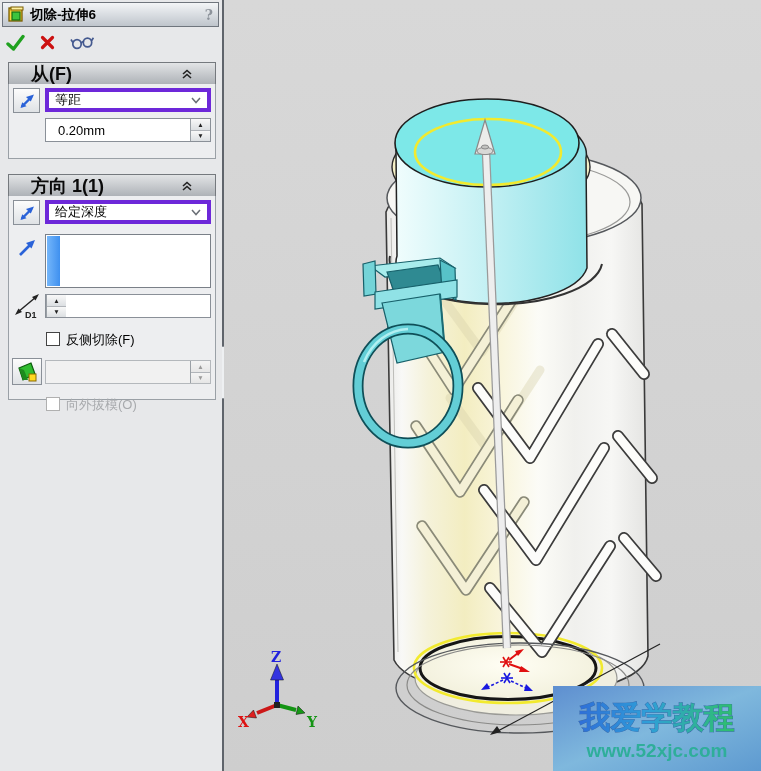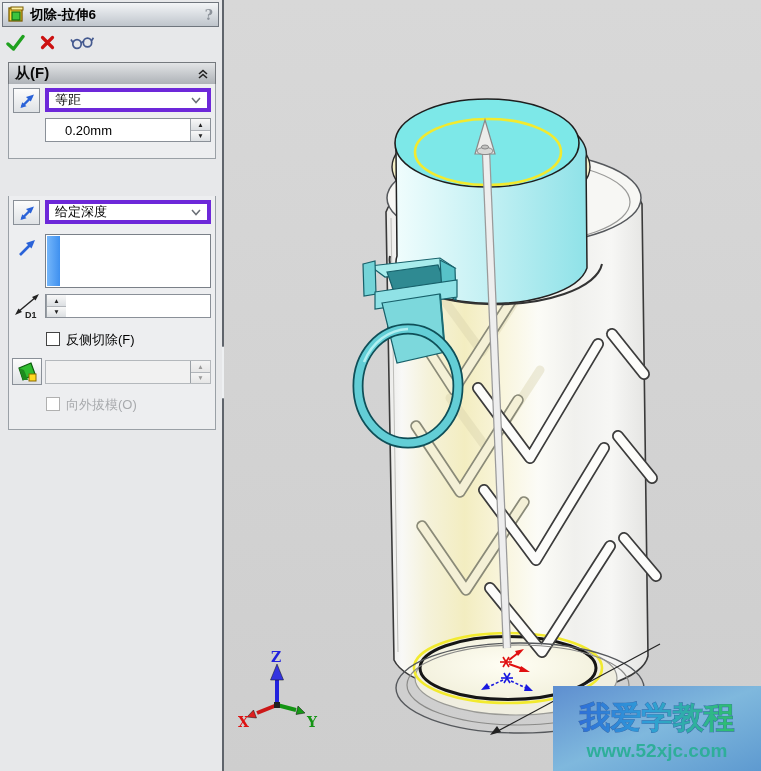--- a/index.html
+++ b/index.html
@@ -10,33 +10,33 @@
          background:#e7e8ea;border-right:2px solid #5f646b;box-sizing:border-box;}
   .titlebar{position:absolute;left:2px;top:2px;width:217px;height:25px;box-sizing:border-box;
             border:1px solid #6f757d;background:linear-gradient(#f3f5f7,#bfc5cc);
             display:flex;align-items:center;padding:0 5px;gap:5px;}
   .titlebar .t{font-size:13.5px;font-weight:bold;color:#000;}
   .help{margin-left:auto;color:#8d939b;font-weight:bold;font-family:"DejaVu Serif",serif;font-size:14px;}
   .toolbar{position:absolute;left:6px;top:30px;height:24px;display:flex;align-items:center;gap:15px;}
   .tbtn{display:flex;align-items:center;justify-content:center;cursor:pointer;}
   .sec-h{position:absolute;left:8px;width:208px;height:23px;box-sizing:border-box;
          background:linear-gradient(#e2e4e6,#aeb2b7);border:1px solid #75797e;
-         display:flex;align-items:center;padding:0 6px;gap:6px;
-         font-size:15px;font-weight:bold;color:#0a0a0a;}
+         display:flex;align-items:center;padding:0 22px;gap:6px;
+         font-size:18px;font-weight:bold;color:#0a0a0a;}
   .sec-h .chev{margin-left:auto;}
   .sec-b{position:absolute;left:8px;width:208px;box-sizing:border-box;
          background:#edeef0;border:1px solid #9aa0a6;border-top:none;}
   .sbtn{position:absolute;width:27px;height:25px;box-sizing:border-box;border:1px solid #8a9098;
         background:linear-gradient(#fcfcfc,#dfe2e5);display:flex;align-items:center;justify-content:center;}
   .dropdown{position:absolute;height:24px;box-sizing:border-box;border:4px solid #6d28d9;background:#fff;
             display:flex;align-items:center;padding:0 6px;font-size:13px;color:#000;}
   .dropdown .chev{margin-left:auto;}
   .spinbox{position:absolute;height:24px;box-sizing:border-box;border:1px solid #8a9098;background:#fff;
            display:flex;align-items:stretch;font-size:13px;color:#000;}
-  .spin-val{flex:1;display:flex;align-items:center;padding:0 19px;}
+  .spin-val{flex:1;display:flex;align-items:center;padding:0 12px;}
   .spin-btns{width:19px;border-left:1px solid #9aa0a6;display:flex;flex-direction:column;}
   .spin-btns div{flex:1;display:flex;align-items:center;justify-content:center;
                  font-size:6.5px;color:#222;background:linear-gradient(#f8f8f8,#dcdfe2);cursor:pointer;}
   .spin-btns div:first-child{border-bottom:1px solid #b0b4b9;}
   .sel-val{background:#3c96ff;padding:0 3px;}
   .listbox{position:absolute;box-sizing:border-box;border:1px solid #7a8088;background:#fff;}
   .listbox .strip{position:absolute;left:1px;top:1px;bottom:1px;width:13px;
                   background:linear-gradient(90deg,#74b6fa,#3f90ef);}
   .cb{position:absolute;width:14px;height:14px;box-sizing:border-box;background:#fff;border:1px solid #444;}
   .cb.dis{border-color:#b0b0b0;}
@@ -117,21 +117,27 @@
       </div>
       <div class="spinbox" style="left:36px;top:34px;width:166px;">
         <span class="spin-val">0.20mm</span>
         <span class="spin-btns">
           <div>▲</div>
           <div>▼</div>
         </span>
       </div>
     </div>
 
-    <div class="sec-b" style="top:196px;height:234px;">
+    <div class="sec-h" style="top:174px;">
+      <span>方向 1(1)</span>
+      <svg class="chev" width="12" height="10" viewBox="0 0 12 10">
+        <path d="M2,5 L6,1.5 L10,5 M2,9 L6,5.5 L10,9" fill="none" stroke="#222" stroke-width="1.6"></path>
+      </svg>
+    </div>
+    <div class="sec-b" style="top:196px;height:204px;">
       <div class="sbtn" style="left:4px;top:4px;">
         <svg width="20" height="20" viewBox="0 0 20 20">
           <line x1="5" y1="15.5" x2="14.5" y2="6" stroke="#2a62d8" stroke-width="2.4"></line>
           <polygon points="17,3.5 9,6 13.8,10.6" fill="#2a62d8"></polygon>
           <polygon points="3.5,17 9.5,15.2 5.2,11.2" fill="#2a62d8"></polygon>
         </svg>
       </div>
       <div class="dropdown" style="left:36px;top:4px;width:166px;">
         <span>给定深度</span>
         <svg class="chev" width="10" height="7" viewBox="0 0 10 7">

